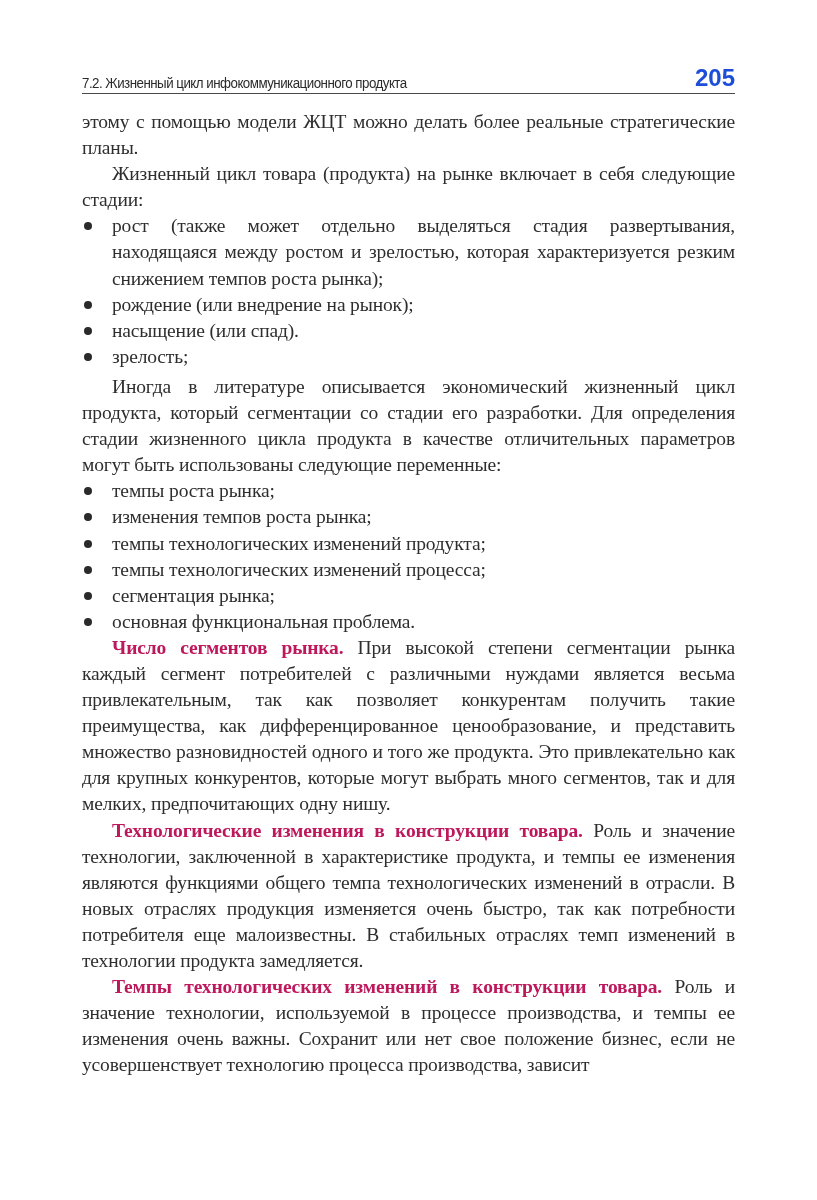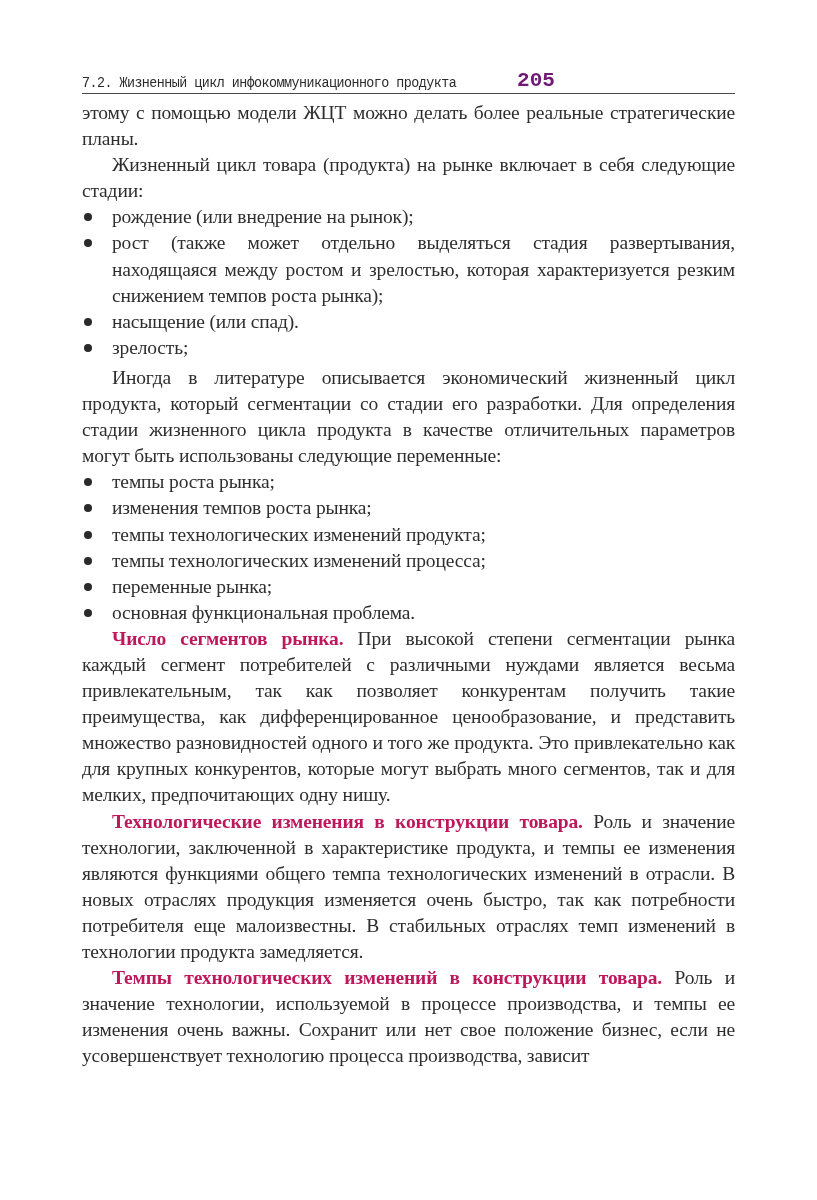--- a/index.html
+++ b/index.html
@@ -15,42 +15,42 @@
     color: #2a2a2a;
   }
   .page {
     position: absolute;
     left: 82px;
     top: 66px;
     width: 653px;
   }
   .running-head {
     display: flex;
-    justify-content: flex-start;
+    justify-content: space-between;
     align-items: flex-end;
     height: 26px;
     border-bottom: 1.5px solid #4a4a4a;
     padding-bottom: 1px;
-    font-family: Liberation Mono, monospace;
+    font-family: Liberation Sans, sans-serif;
   }
   .running-head .title {
     font-size: 15.5px;
     color: #2b2b2b;
     letter-spacing: -0.6px;
     transform: scaleX(0.86);
     transform-origin: left bottom;
     white-space: nowrap;
   }
   .running-head .folio {
-    font-size: 21px;
+    font-size: 24px;
     font-weight: bold;
-    color: #701a75;
+    color: #1d4ed8;
   }
   .body-text {
-    margin-top: 6px;
+    margin-top: 15px;
     font-family: "Liberation Serif", serif;
     font-size: 19.5px;
     line-height: 26.1px;
     text-align: justify;
     color: #2e2e2e;
     letter-spacing: -0.15px;
   }
   .body-text p {
     margin: 0;
   }
@@ -94,34 +94,34 @@
     <span class="folio">205</span>
   </div>
 
   <div class="body-text">
 
     <p>этому с помощью модели ЖЦТ можно делать более реальные стратегические планы.</p>
 
     <p class="indent">Жизненный цикл товара (продукта) на рынке включает в себя следующие стадии:</p>
 
     <ul class="bullets">
+      <li><span class="dot"></span><span>рост (также может отдельно выделяться стадия развертывания, находящаяся между ростом и зрелостью, которая характеризуется резким снижением темпов роста рынка);</span></li>
       <li><span class="dot"></span><span>рождение (или внедрение на рынок);</span></li>
-      <li><span class="dot"></span><span>рост (также может отдельно выделяться стадия развертывания, находящаяся между ростом и зрелостью, которая характеризуется резким снижением темпов роста рынка);</span></li>
       <li><span class="dot"></span><span>насыщение (или спад).</span></li>
       <li><span class="dot"></span><span>зрелость;</span></li>
     </ul>
 
     <p class="indent gap">Иногда в литературе описывается экономический жизненный цикл продукта, который сегментации со стадии его разработки. Для определения стадии жизненного цикла продукта в качестве отличительных параметров могут быть использованы следующие переменные:</p>
 
     <ul class="bullets">
       <li><span class="dot"></span><span>темпы роста рынка;</span></li>
       <li><span class="dot"></span><span>изменения темпов роста рынка;</span></li>
       <li><span class="dot"></span><span>темпы технологических изменений продукта;</span></li>
       <li><span class="dot"></span><span>темпы технологических изменений процесса;</span></li>
-      <li><span class="dot"></span><span>переменные рынка;</span></li>
+      <li><span class="dot"></span><span>сегментация рынка;</span></li>
       <li><span class="dot"></span><span>основная функциональная проблема.</span></li>
     </ul>
 
 
     <p class="indent"><b class="lead">Число сегментов рынка.</b><span> При высокой степени сегментации рынка каждый сегмент потребителей с различными нуждами является весьма привлекательным, так как позволяет конкурентам получить такие преимущества, как дифференцированное ценообразование, и представить множество разновидностей одного и того же продукта. Это привлекательно как для крупных конкурентов, которые могут выбрать много сегментов, так и для мелких, предпочитающих одну нишу.</span></p>
 
     <p class="indent"><b class="lead">Технологические изменения в конструкции товара.</b><span> Роль и значение технологии, заключенной в характеристике продукта, и темпы ее изменения являются функциями общего темпа технологических изменений в отрасли. В новых отраслях продукция изменяется очень быстро, так как потребности потребителя еще малоизвестны. В стабильных отраслях темп изменений в технологии продукта замедляется.</span></p>
 
     <p class="indent"><b class="lead">Темпы технологических изменений в конструкции товара.</b><span> Роль и значение технологии, используемой в процессе производства, и темпы ее изменения очень важны. Сохранит или нет свое положение бизнес, если не усовершенствует технологию процесса производства, зависит</span></p>
 

